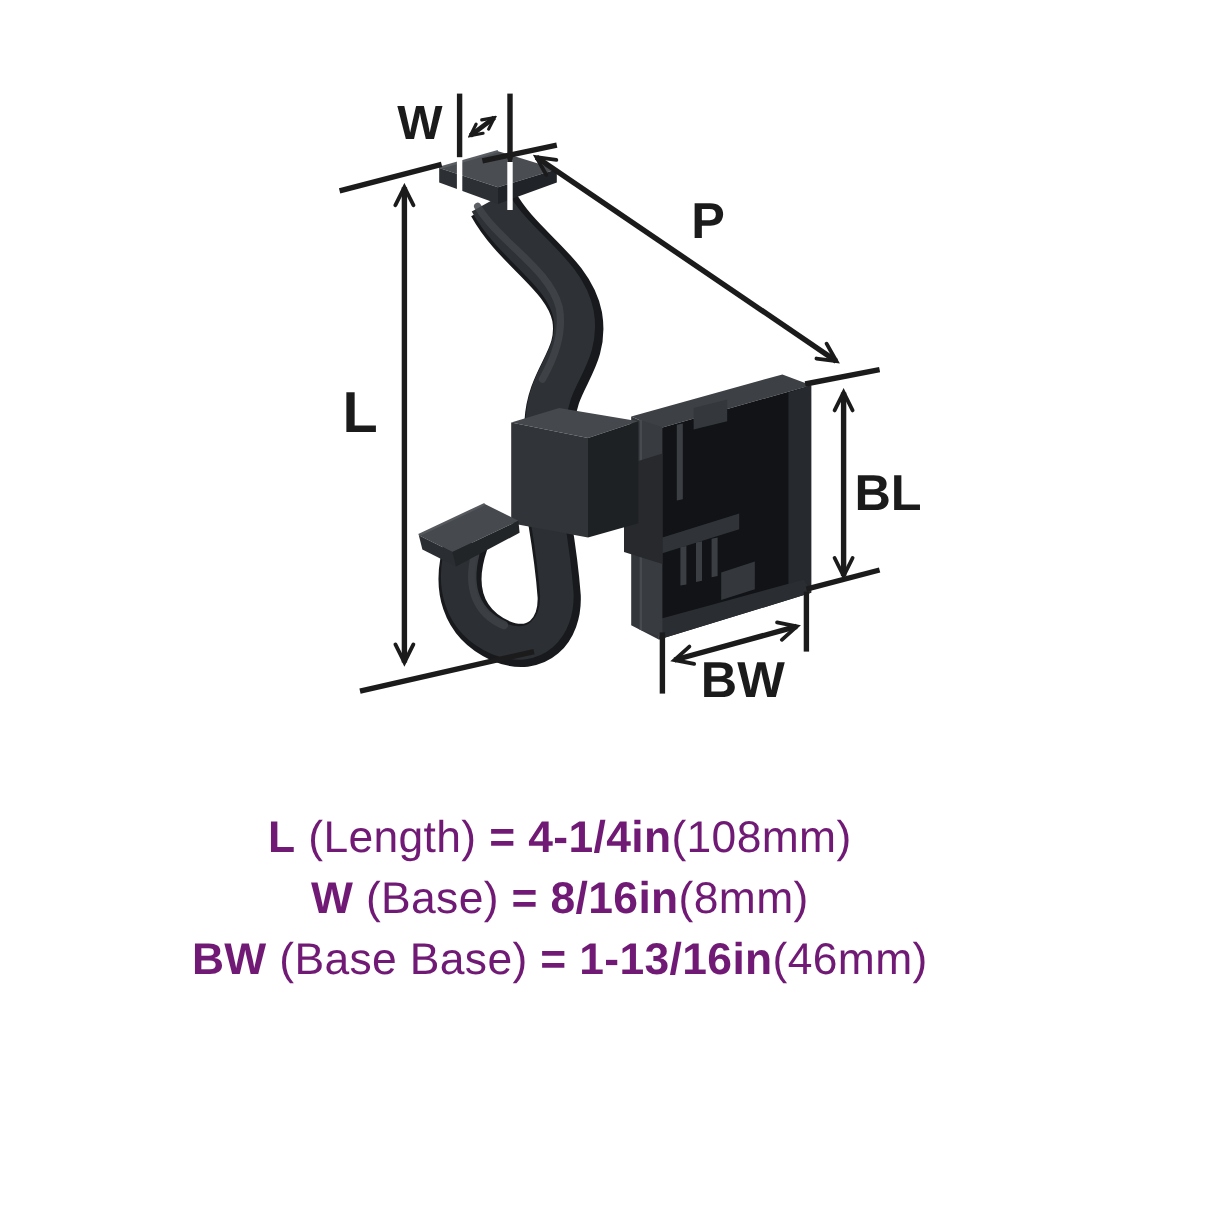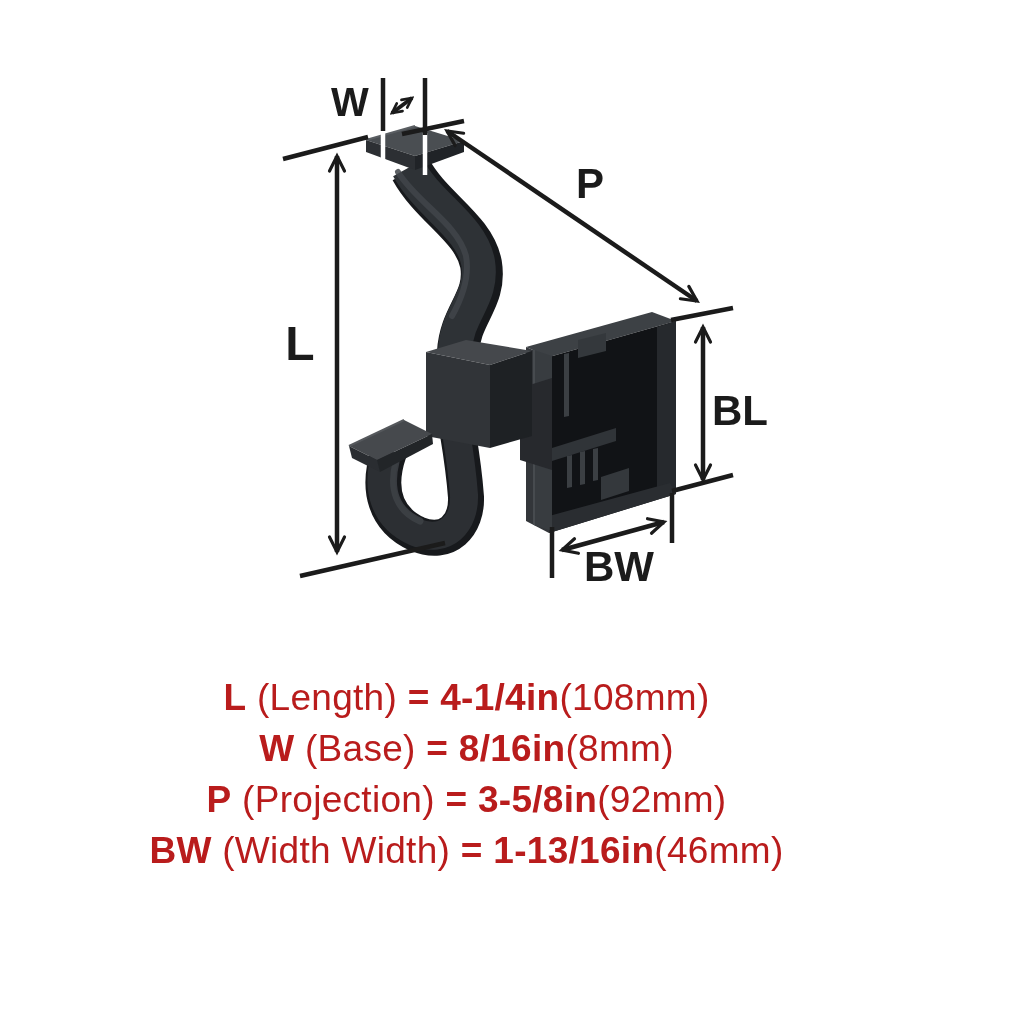--- a/index.html
+++ b/index.html
@@ -14,21 +14,21 @@
   .dim-label{
     font-family:"Liberation Sans", sans-serif;
     font-weight:700;
     fill:#1b1b1b;
   }
   .specs{
     position:absolute;
     left:0; top:672px;
     width:933px;
     text-align:center;
-    color:#b91c1c;
+    color:#701a75;
     font-size:37px;
     line-height:51px;
     letter-spacing:.3px;
     white-space:nowrap;
   }
   .spec-line .b{font-weight:700;}
   .spec-line .r{font-weight:400;}
   
   .p-top{fill:#3d4145;} .p-left{fill:#33363a;} .p-int{fill:#111316;}
   .p-band{fill:#26292d;} .p-bot{fill:#2a2d31;} .p-rib{fill:#3b3f43;}
@@ -145,17 +145,16 @@
     <text class="dim-label" x="300" y="360" font-size="48" text-anchor="middle" stroke="none">L</text>
     <text class="dim-label" x="590" y="198" font-size="42" text-anchor="middle" stroke="none">P</text>
     <text class="dim-label" x="740" y="425" font-size="42" text-anchor="middle" stroke="none">BL</text>
     <text class="dim-label" x="619" y="581" font-size="42" text-anchor="middle" stroke="none">BW</text>
   </g>
 </svg>
 
   <div class="specs">
       <div class="spec-line"><span class="b">L</span><span class="r"> (Length) </span><span class="b">= 4-1/4in</span><span class="r">(108mm)</span></div>
       <div class="spec-line"><span class="b">W</span><span class="r"> (Base) </span><span class="b">= 8/16in</span><span class="r">(8mm)</span></div>
-      <div class="spec-line"><span class="b">P</span><span class="r"> (Projection) </span><span class="b">= 3-5/8in</span><span class="r">(92mm)</span></div>
-      <div class="spec-line"><span class="b">BW</span><span class="r"> (Width Width) </span><span class="b">= 1-13/16in</span><span class="r">(46mm)</span></div>
+      <div class="spec-line"><span class="b">BW</span><span class="r"> (Base Base) </span><span class="b">= 1-13/16in</span><span class="r">(46mm)</span></div>
     </div>
 
 </div>
 
 </body></html>

